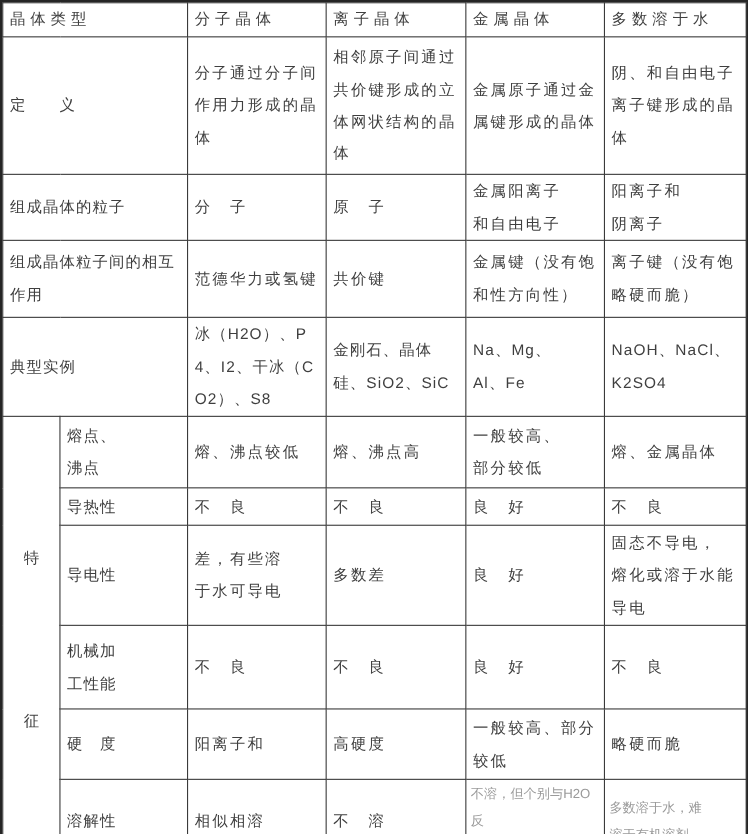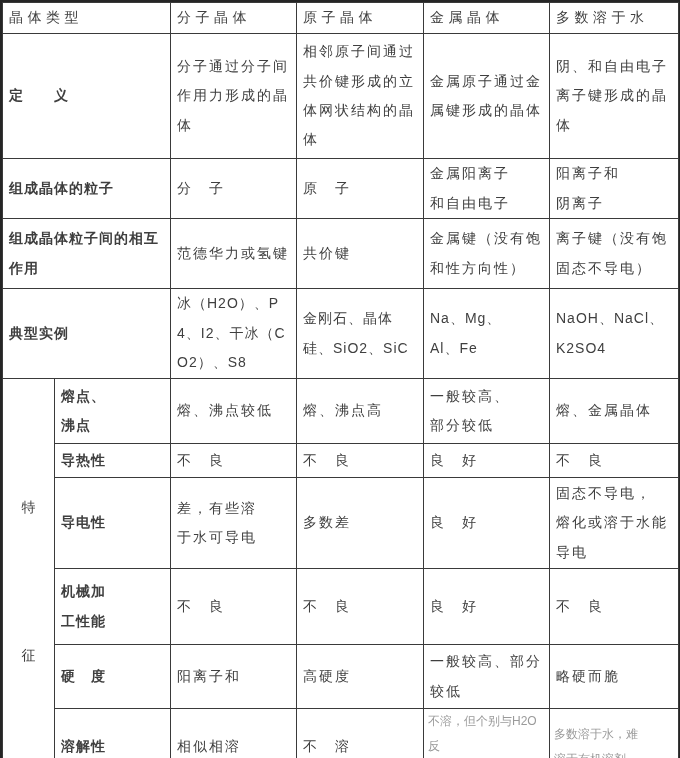--- a/index.html
+++ b/index.html
@@ -19,21 +19,21 @@
     font-weight:normal;
     color:#3f3f3f;
     text-align:left;
     vertical-align:middle;
     white-space:pre-line;
     line-height:2.1;
     letter-spacing:2px;
     overflow:hidden;
   }
   th{letter-spacing:4.5px;}
-  .row-label{letter-spacing:1px;font-weight:bold;}
+  .row-label{letter-spacing:1px;}
   .tight{letter-spacing:1px;}
   .degraded{color:#9a9a9a;font-size:12px;letter-spacing:0;padding:0 4px;border-top:1px dashed #9f9f9f;}
   .feature-cell{padding:0;}
   .feature-inner{
     display:flex;flex-direction:column;align-items:center;justify-content:center;
     gap:118px;height:100%;letter-spacing:0;
   }
   
   tr.r-head{height:31px;}
   tr.r-def{height:125px;}
@@ -58,21 +58,21 @@
         <col class="c-mol">
         <col class="c-atm">
         <col class="c-met">
         <col class="c-ion">
   </colgroup>
 
   <tbody>
         <tr class="r-head">
     <th colspan="2">晶体类型</th>
     <th>分子晶体</th>
-    <th>原子晶体</th>
+    <th>离子晶体</th>
     <th>金属晶体</th>
     <th>多数溶于水</th>
   </tr>
 
   <tr class="r-def">
     <td colspan="2" class="row-label">定　　义</td>
     <td>分子通过分子间
 作用力形成的晶
 体</td>
     <td>相邻原子间通过
@@ -97,21 +97,21 @@
   </tr>
 
   <tr class="r-int">
     <td colspan="2" class="row-label">组成晶体粒子间的相互
 作用</td>
     <td>范德华力或氢键</td>
     <td>共价键</td>
     <td>金属键（没有饱
 和性方向性）</td>
     <td>离子键（没有饱
-固态不导电）</td>
+略硬而脆）</td>
   </tr>
 
   <tr class="r-ex">
     <td colspan="2" class="row-label">典型实例</td>
     <td class="tight">冰（H2O）、P
 4、I2、干冰（C
 O2）、S8</td>
     <td class="tight">金刚石、晶体
 硅、SiO2、SiC</td>
     <td class="tight">Na、Mg、

